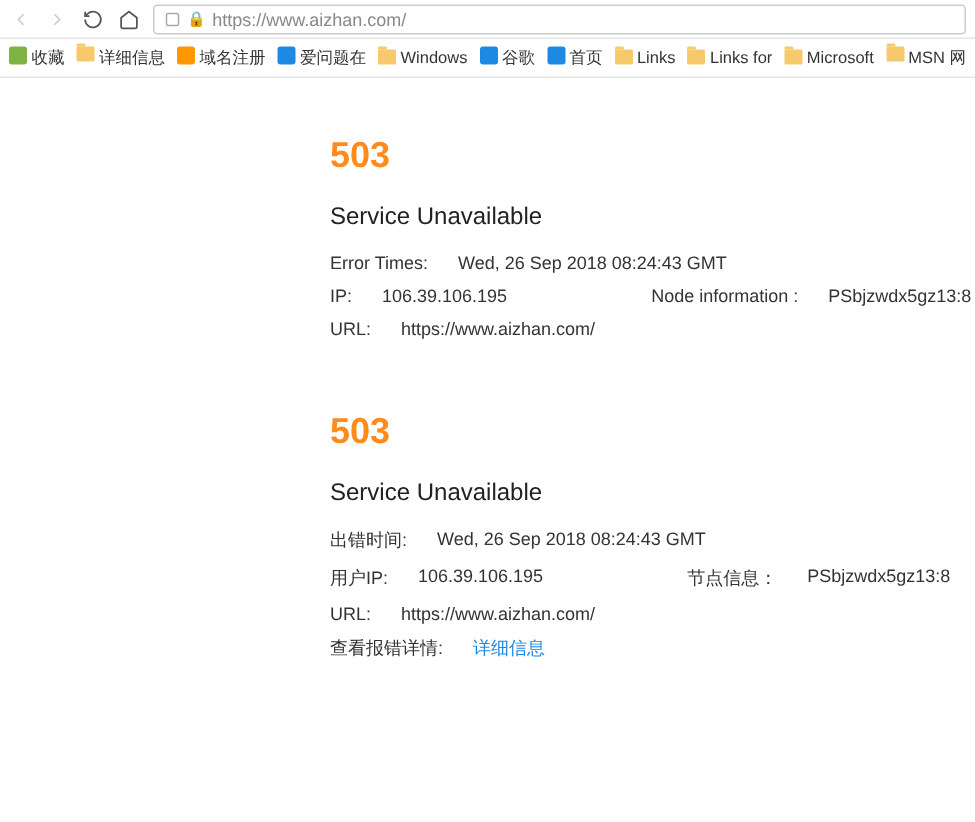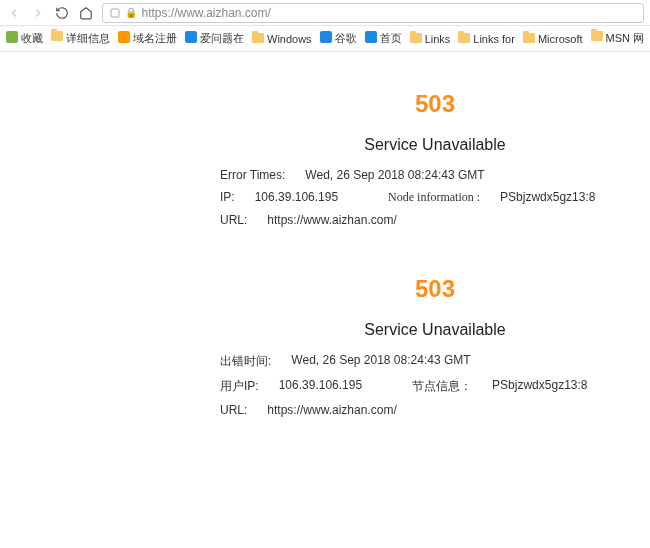--- a/index.html
+++ b/index.html
@@ -57,21 +57,20 @@
     white-space: nowrap;
     overflow: hidden;
   }
   .bm { display: flex; align-items: flex-start; gap: 3px; cursor: pointer; }
   .bm .f { width: 12px; height: 10px; background: #f7c96b; border-radius: 1px; display:inline-block; position:relative; }
   .bm .f::before { content:""; position:absolute; top:-2px; left:0; width:6px; height:2px; background:#f7c96b; border-radius:1px 1px 0 0;}
   .ic { width:12px; height:12px; display:inline-block; border-radius:2px;}
   .ic-g{background:#7cb342;} .ic-o{background:#ff9800;} .ic-b{background:#1e88e5;}
   .content {
     padding: 38px 0 0 220px;
-    text-align: center;
   }
   .err-block { margin-bottom: 48px; }
   .code {
     color: #ff8c1a;
     font-size: 24px;
     font-weight: bold;
     margin-bottom: 18px;
   }
   .title {
     font-size: 16px;
@@ -81,21 +80,21 @@
   }
   .row {
     font-size: 12px;
     color: #333;
     margin-bottom: 8px;
     display: flex;
     gap: 20px;
   }
   .row .label { white-space: nowrap; }
   .row .val { }
-  .node { margin-left: 30px; font-family: Liberation Serif, serif; }
+  .node { margin-left: 76px; }
   .link { color: #1e88e5; cursor: pointer; }
 </style>
 </head>
 <body>
 
 <div class="toolbar">
   <div class="nav-btn disabled">
     <svg viewBox="0 0 24 24" fill="none" stroke="currentColor" stroke-width="2">
         <polyline points="15 18 9 12 15 6"></polyline>
       </svg>
@@ -206,15 +205,19 @@
     <div class="row">
       <span class="label">用户IP:</span>
       <span class="val">106.39.106.195</span>
       <span class="label node">节点信息：</span>
       <span class="val">PSbjzwdx5gz13:8</span>
     </div>
     <div class="row">
       <span class="label">URL:</span>
       <span class="val">https://www.aizhan.com/</span>
     </div>
+    <div class="row">
+      <span class="label">查看报错详情:</span>
+      <span class="link">详细信息</span>
+    </div>
   </div>
 
 </div>
 
 </body></html>

